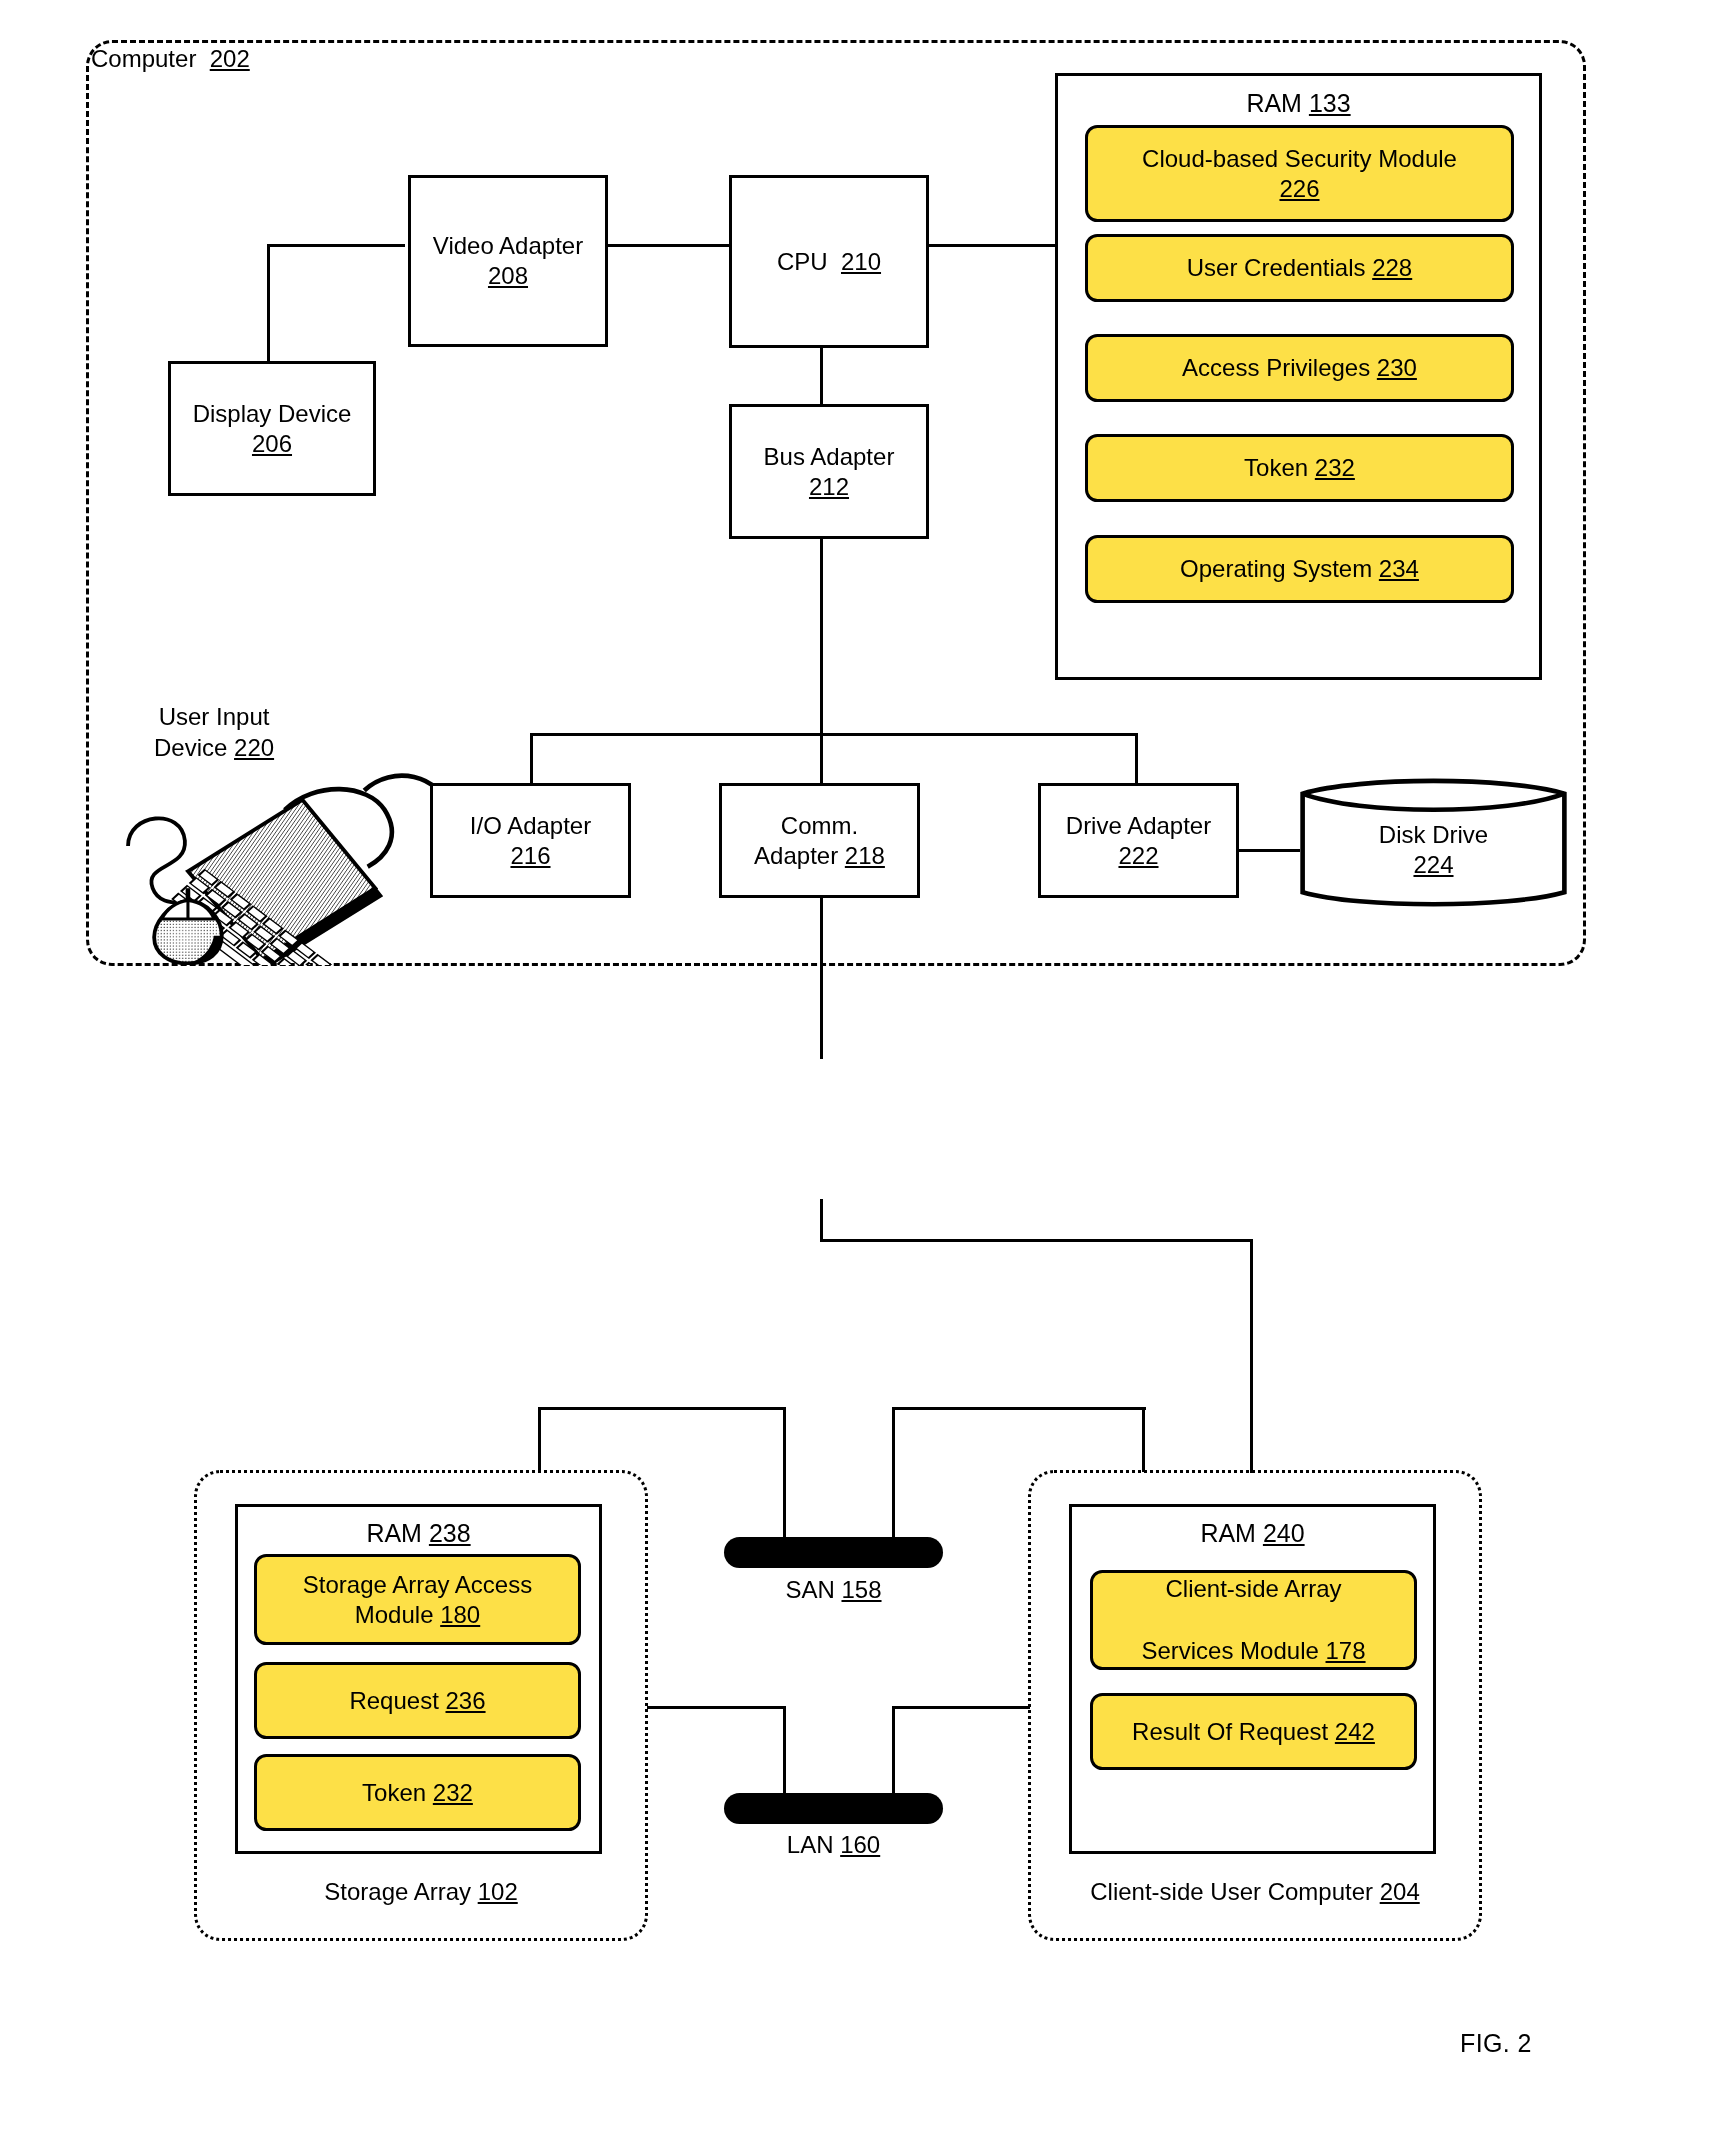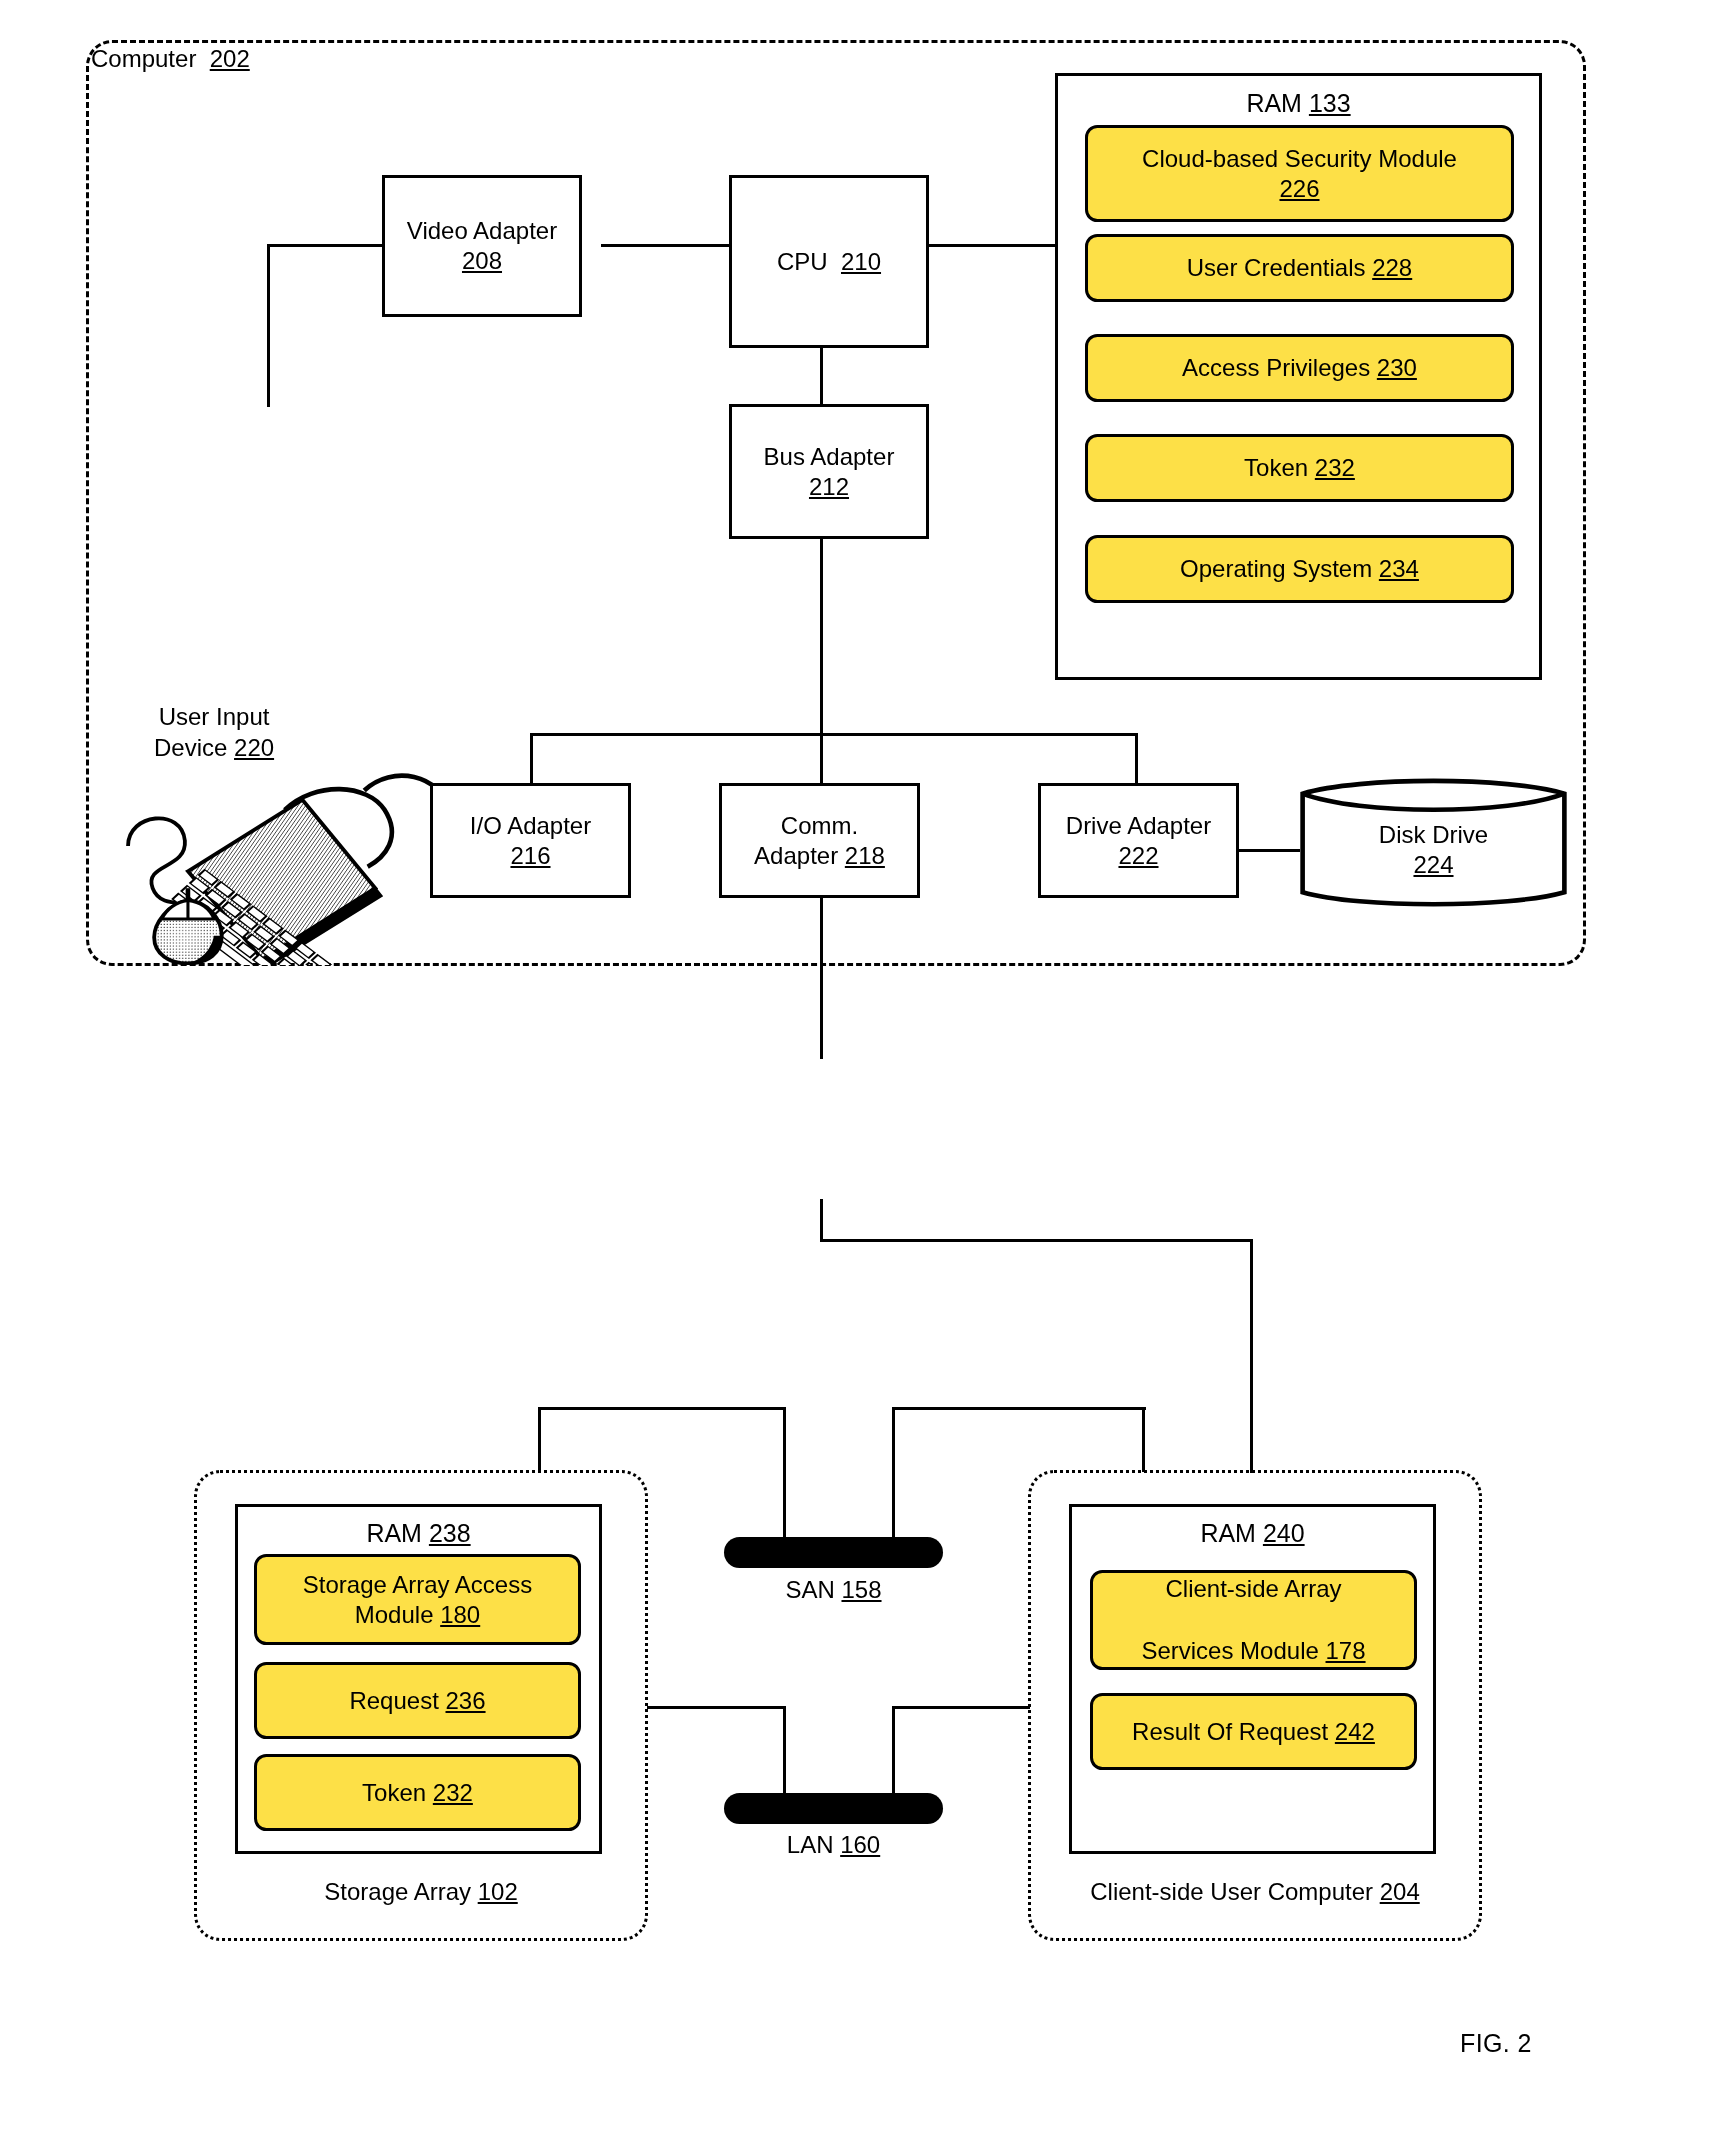--- a/index.html
+++ b/index.html
@@ -78,25 +78,29 @@
   <div class="ln vline" style="left:820px;top:538px;height:392px;"></div>
 
   <div class="ln hline" style="left:530px;top:733px;width:607px;"></div>
   <div class="ln vline" style="left:530px;top:733px;height:50px;"></div>
   <div class="ln vline" style="left:1135px;top:733px;height:50px;"></div>
 
   <div class="ln hline" style="left:1239px;top:849px;width:61px;"></div>
 
   <div class="ln vline" style="left:820px;top:898px;height:161px;"></div>
 
-  <div class="box" style="left:382px;top:175px;width:200px;height:142px;">
+  <div class="box" style="left:408px;top:175px;width:200px;height:172px;">
     <div class="t">Video Adapter</div>
     <div class="t"><u class="num">208</u></div>
   </div>
 
+  <div class="box" style="left:168px;top:361px;width:208px;height:135px;">
+    <div class="t">Display Device</div>
+    <div class="t"><u class="num">206</u></div>
+  </div>
 
   <div class="box" style="left:729px;top:175px;width:200px;height:173px;">
     <div class="t">
       <span>CPU</span>&nbsp;&nbsp;<u class="num">210</u>
     </div>
   </div>
 
   <div class="box" style="left:729px;top:404px;width:200px;height:135px;">
     <div class="t">Bus Adapter</div>
     <div class="t"><u class="num">212</u></div>

